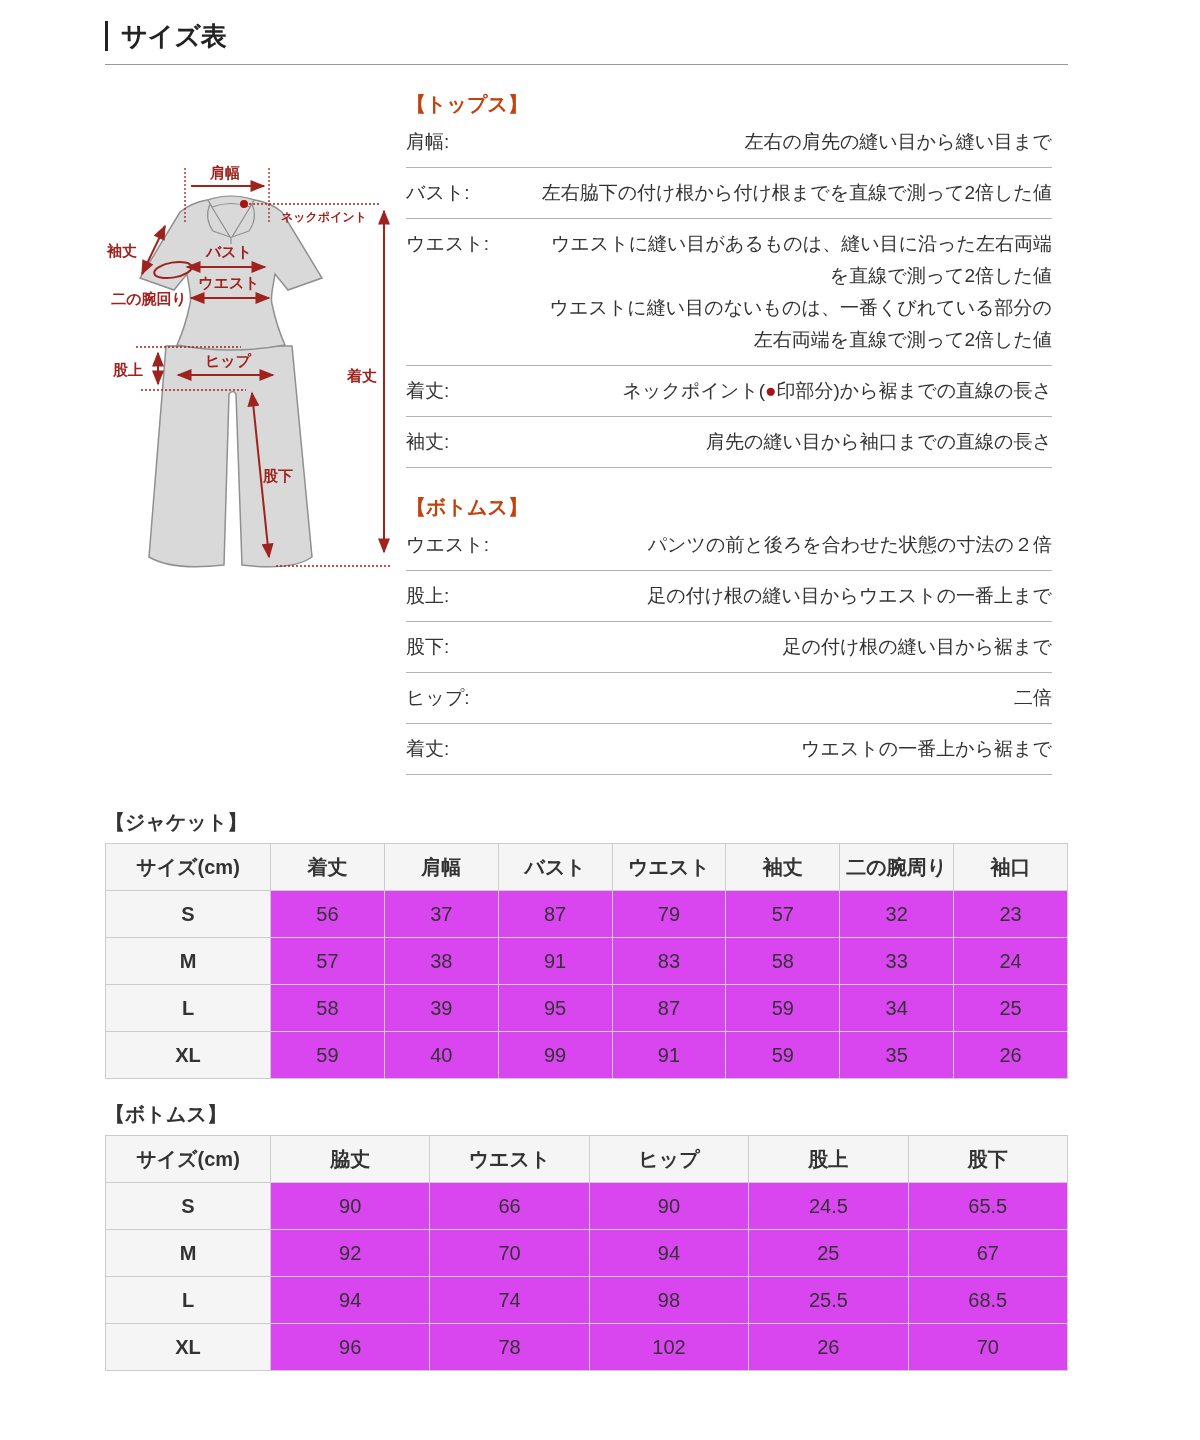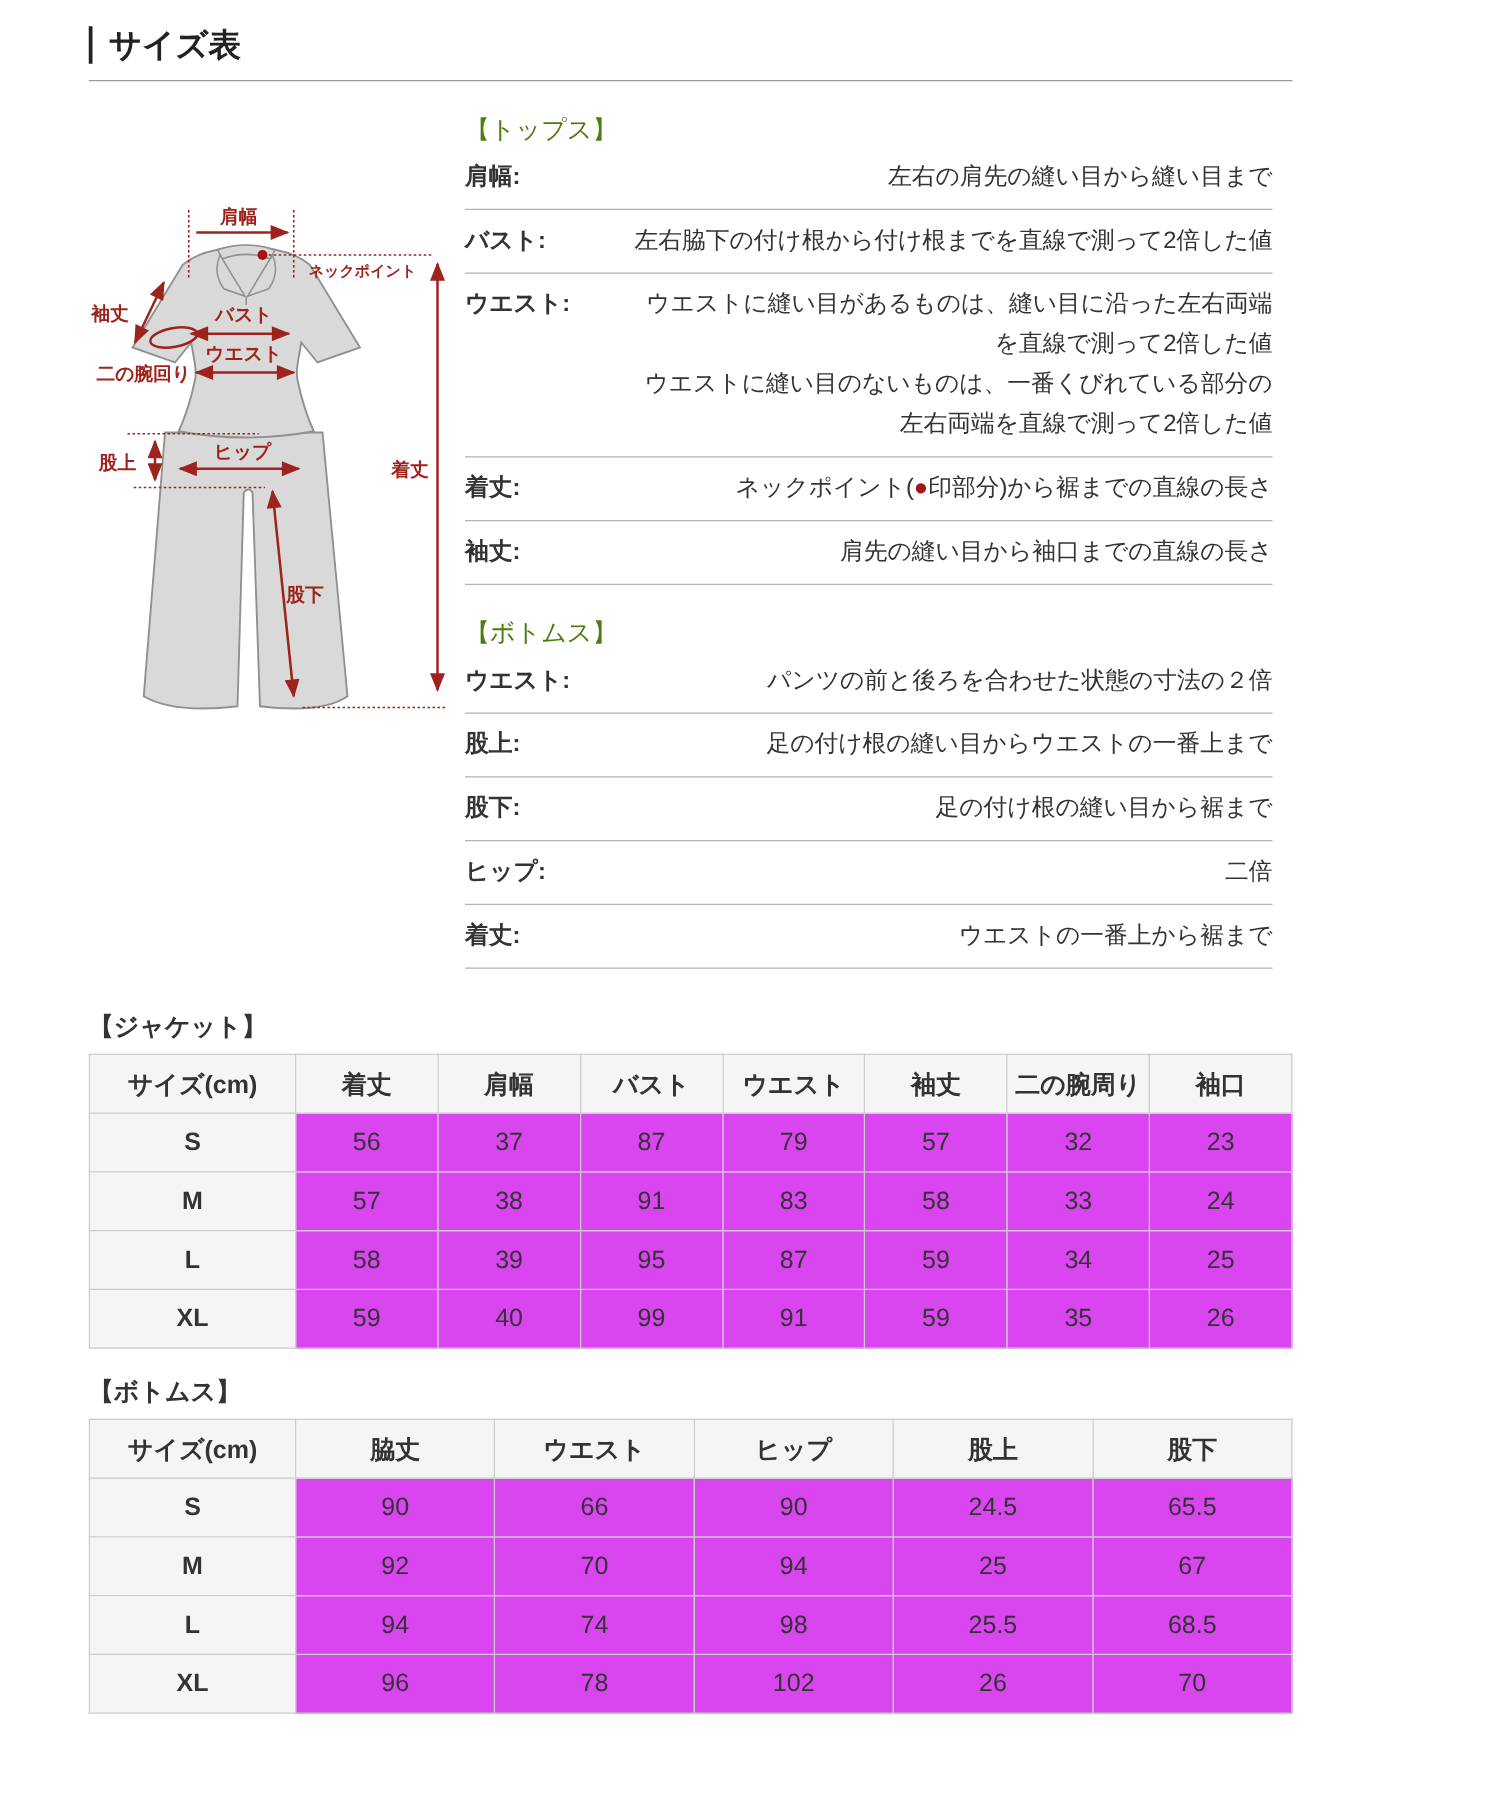--- a/index.html
+++ b/index.html
@@ -4,37 +4,37 @@
 <style>
   * { box-sizing: border-box; }
   html, body { margin: 0; padding: 0; }
   body {
     width: 1200px; height: 1440px;
     background: #ffffff;
     color: #333;
     font-family: "Liberation Sans", "DejaVu Sans", sans-serif;
     overflow: hidden;
   }
-  .content { position: relative; margin-left: 71px; width: 963px; }
+  .content { position: relative; margin-left: 105px; width: 963px; }
 
   
   .page-header { padding-top: 21px; border-bottom: 1px solid #9a9a9a; padding-bottom: 13px; }
   .page-title {
     margin: 0; font-size: 26px; font-weight: bold; color: #222;
     line-height: 30px; padding-left: 13px; border-left: 3px solid #222;
   }
 
   
   .measure-section { position: relative; }
   .diagram { position: absolute; left: -9px; top: 73px; width: 310px; height: 510px; }
   .definitions { margin-left: 301px; width: 646px; padding-top: 26px; font-size: 19px; }
-  .def-heading { margin: 0; font-size: 20px; font-weight: normal; line-height: 26px; color: #4d7c0f; }
+  .def-heading { margin: 0; font-size: 20px; font-weight: bold; line-height: 26px; color: #c2410c; }
   .def-group-bottoms { margin-top: 26px; }
   .def-row { display: flex; padding: 9px 0; border-bottom: 1px solid #b3b3b3; line-height: 32px; }
-  .def-term { flex: none; width: 86px; font-weight: bold; }
+  .def-term { flex: none; width: 86px; font-weight: normal; }
   .def-desc { flex: 1; text-align: right; }
   .red-dot { color: #a51313; }
 
   
   .tables-section { margin-top: 34px; }
   .table-title { margin: 0 0 8px 0; font-size: 20px; font-weight: bold; line-height: 26px; }
   .table-block-bottoms { margin-top: 22px; }
   table.size-table {
     width: 963px; border-collapse: collapse; table-layout: fixed;
     font-size: 20px; text-align: center; color: #333;

